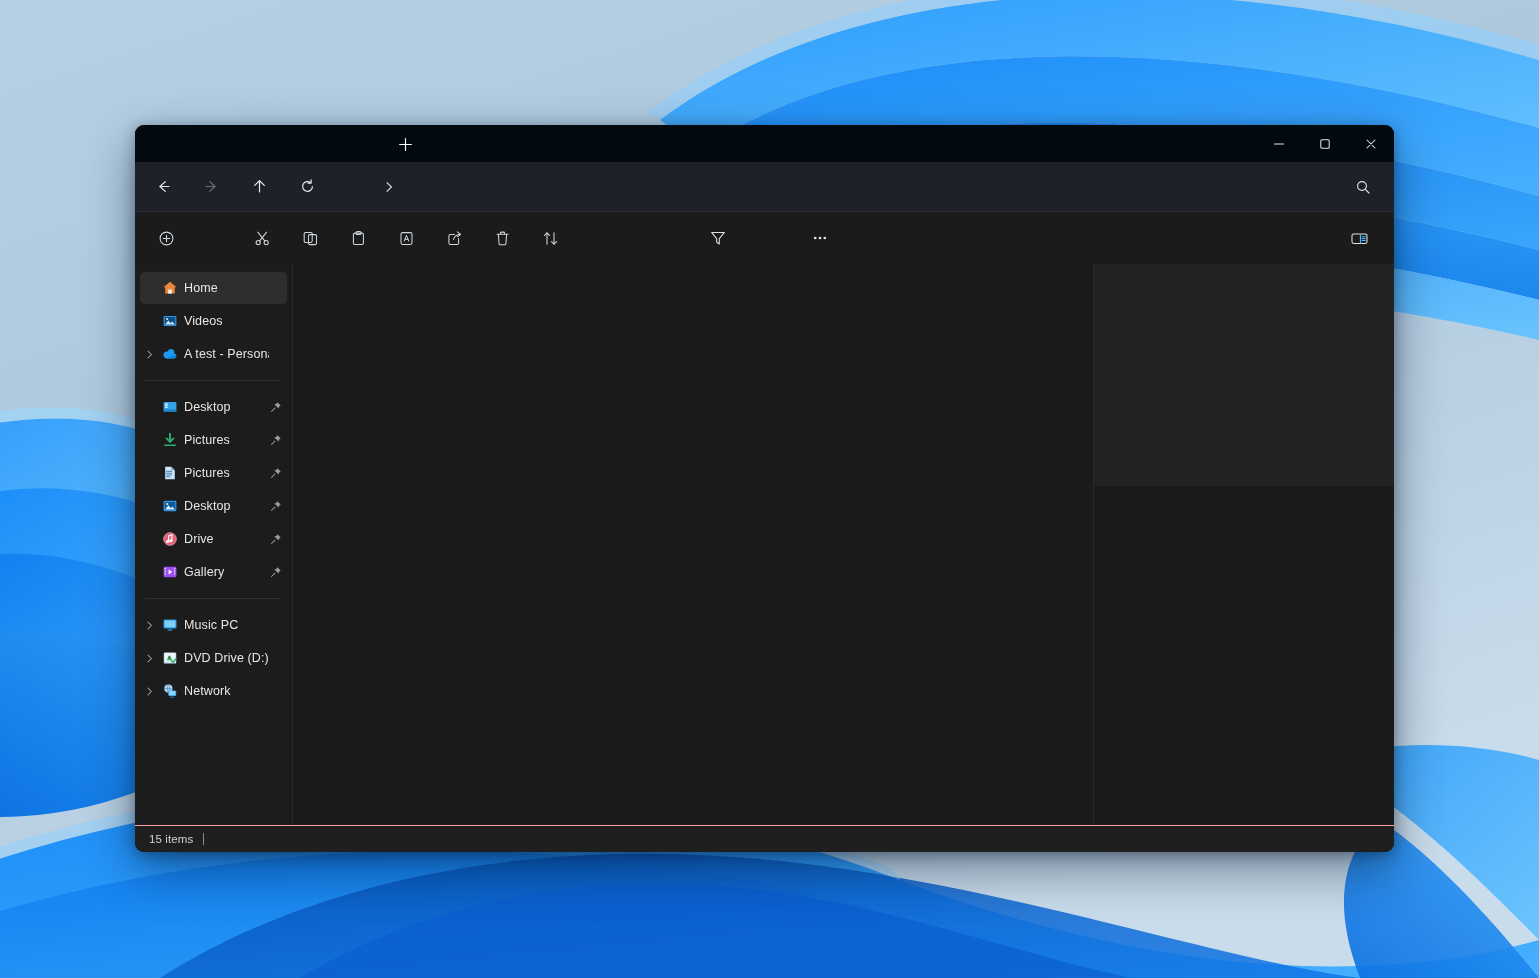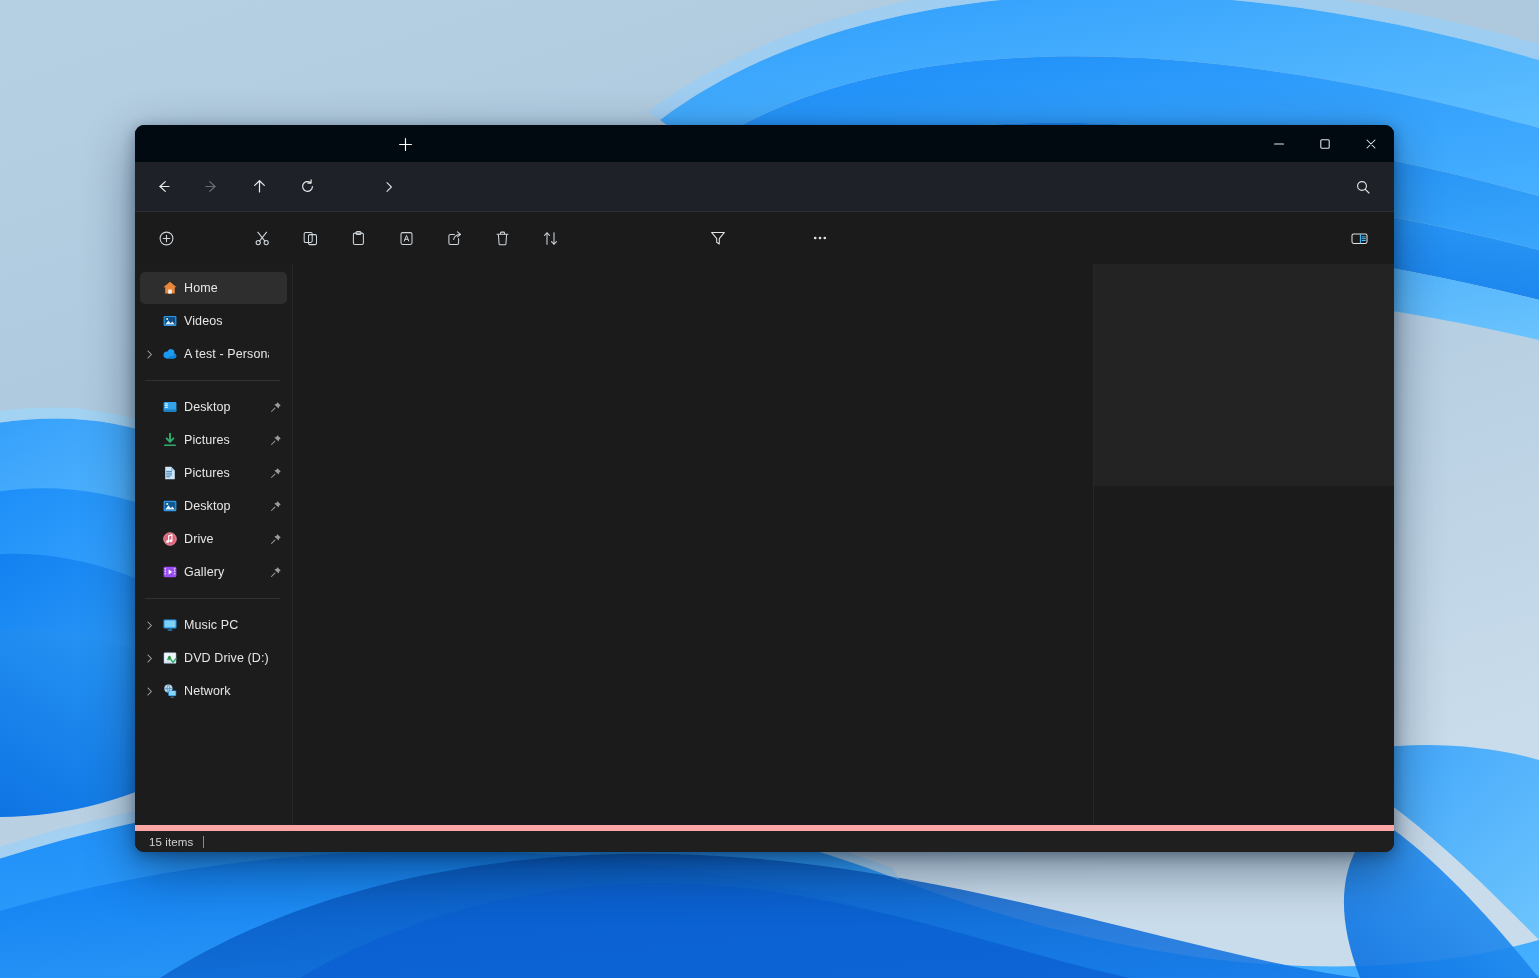--- a/index.html
+++ b/index.html
@@ -127,21 +127,21 @@
 
   
   .filelist { flex:1; background:#1b1b1b; border-right:1px solid #272727; min-width:0; }
   .rightpane { width:300px; flex:0 0 auto; display:flex; flex-direction:column; background:#1b1b1b; }
   .rp-top { height:222px; background:#232323; flex:0 0 auto; }
   .rp-bottom { flex:1; background:#1b1b1b; }
 
   
   .statusbar {
     height:27px; background:#1f1f1f;
-    border-top:6px solid #fca5a5;
+    border-top:1px solid #fca5a5;
     display:flex; align-items:center;
     padding-left:14px; flex:0 0 auto;
     gap:10px;
   }
   .status-text { font-size:11.5px; color:#d2d2d2; letter-spacing:.1px; }
   .status-div { width:1px; height:12px; background:#8a8a8a; }
 
   .ico { display:block; }
 </style>
 </head>

